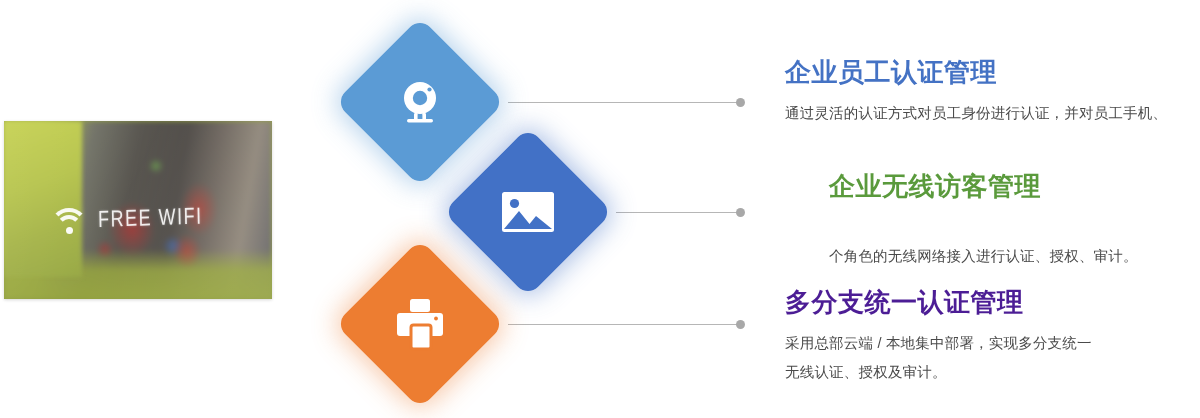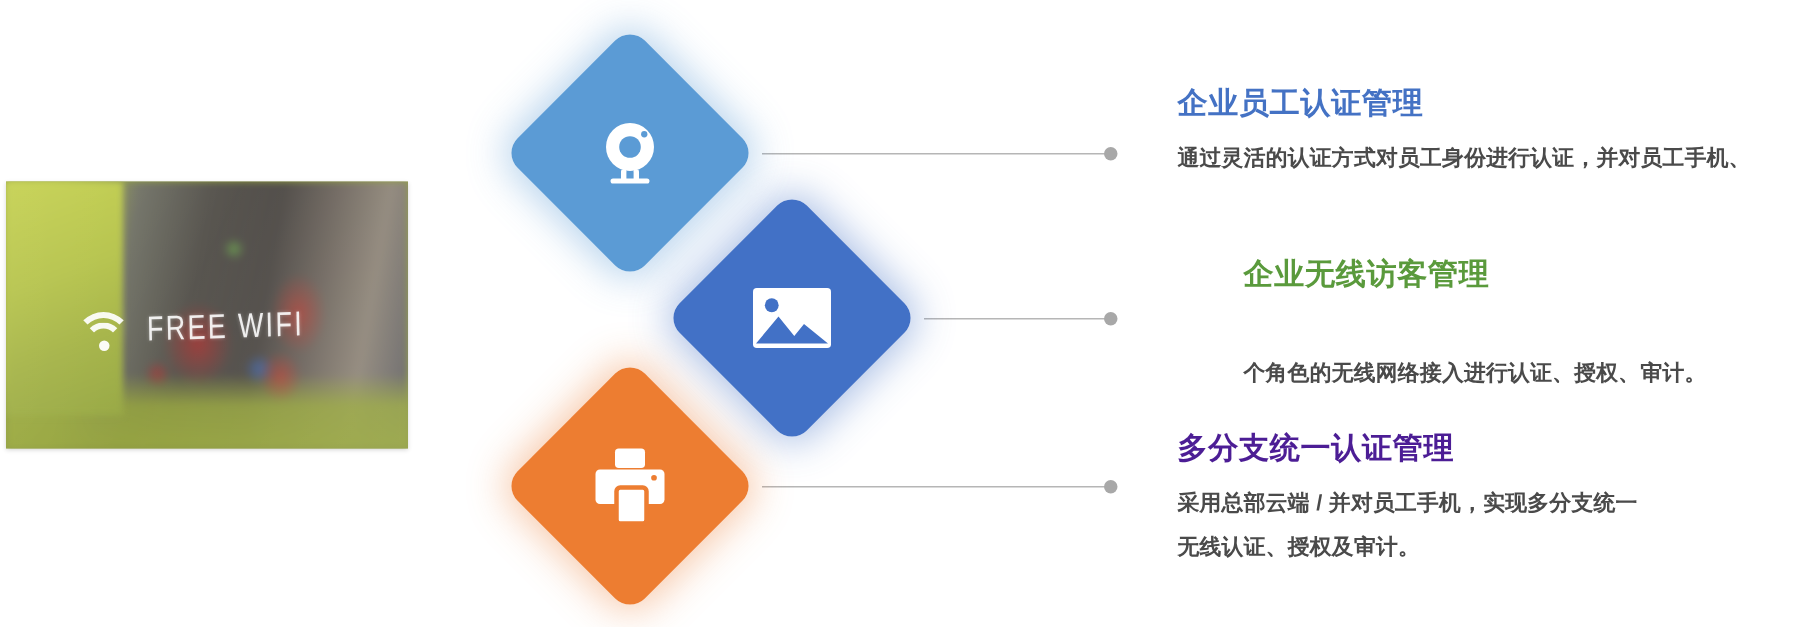--- a/index.html
+++ b/index.html
@@ -158,36 +158,35 @@
   .cd3 { left: 736px; top: 320px; }
 
   
   .block { position: absolute; left: 785px; width: 410px; }
   .b1 { top: 58px; }
   .b2 { top: 172px; margin-left: 44px; }
   .b3 { top: 288px; }
 
   .block h3 {
     margin: 0 0 12px 0;
-    font-size: 20px;
+    font-size: 26px;
     font-weight: bold;
     letter-spacing: 0.5px;
     line-height: 1.1;
   }
   .h-blue  { color: #4472c4; }
   .h-green { color: #5a9a3c; }
   .h-orange{ color: #4c1d95; }
 
   .block p {
     margin: 0;
     font-size: 14.5px;
     line-height: 29px;
     color: #4a4a4a;
     letter-spacing: 0.2px;
-    font-weight: bold;
   }
 </style>
 </head>
 <body>
 
 <div class="stage">
 
   <div class="photo">
     <div class="photo-bg"></div>
     <div class="photo-greenpanel"></div>
@@ -252,18 +251,18 @@
     <h3 class="h-green">企业无线访客管理</h3>
     <p>
       <br>
       <span>个角色的无线网络接入进行认证、授权、审计。</span>
     </p>
   </div>
 
   <div class="block b3">
     <h3 class="h-orange">多分支统一认证管理</h3>
     <p>
-      <span>采用总部云端 / 并对员工手机，实现多分支统一</span><br>
+      <span>采用总部云端 / 本地集中部署，实现多分支统一</span><br>
       <span>无线认证、授权及审计。</span>
     </p>
   </div>
 
 </div>
 
 </body></html>

